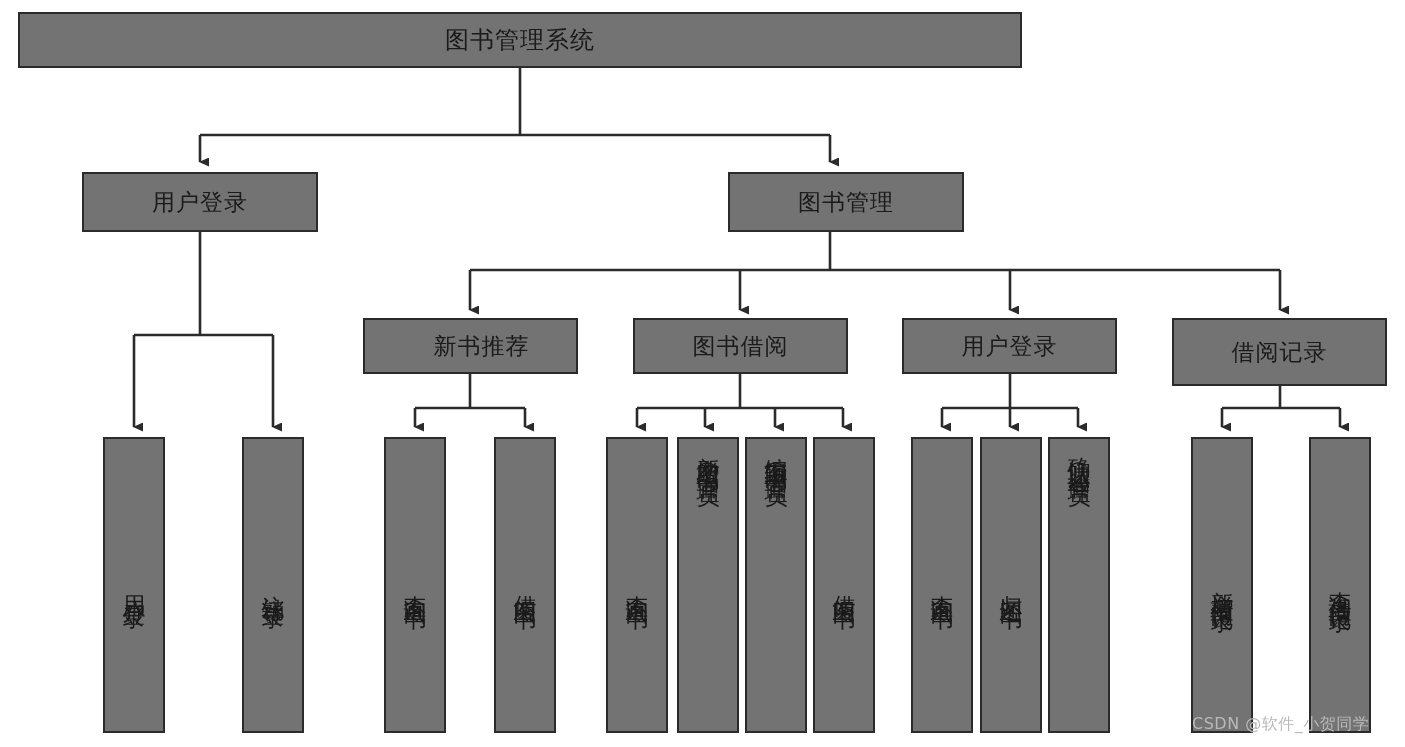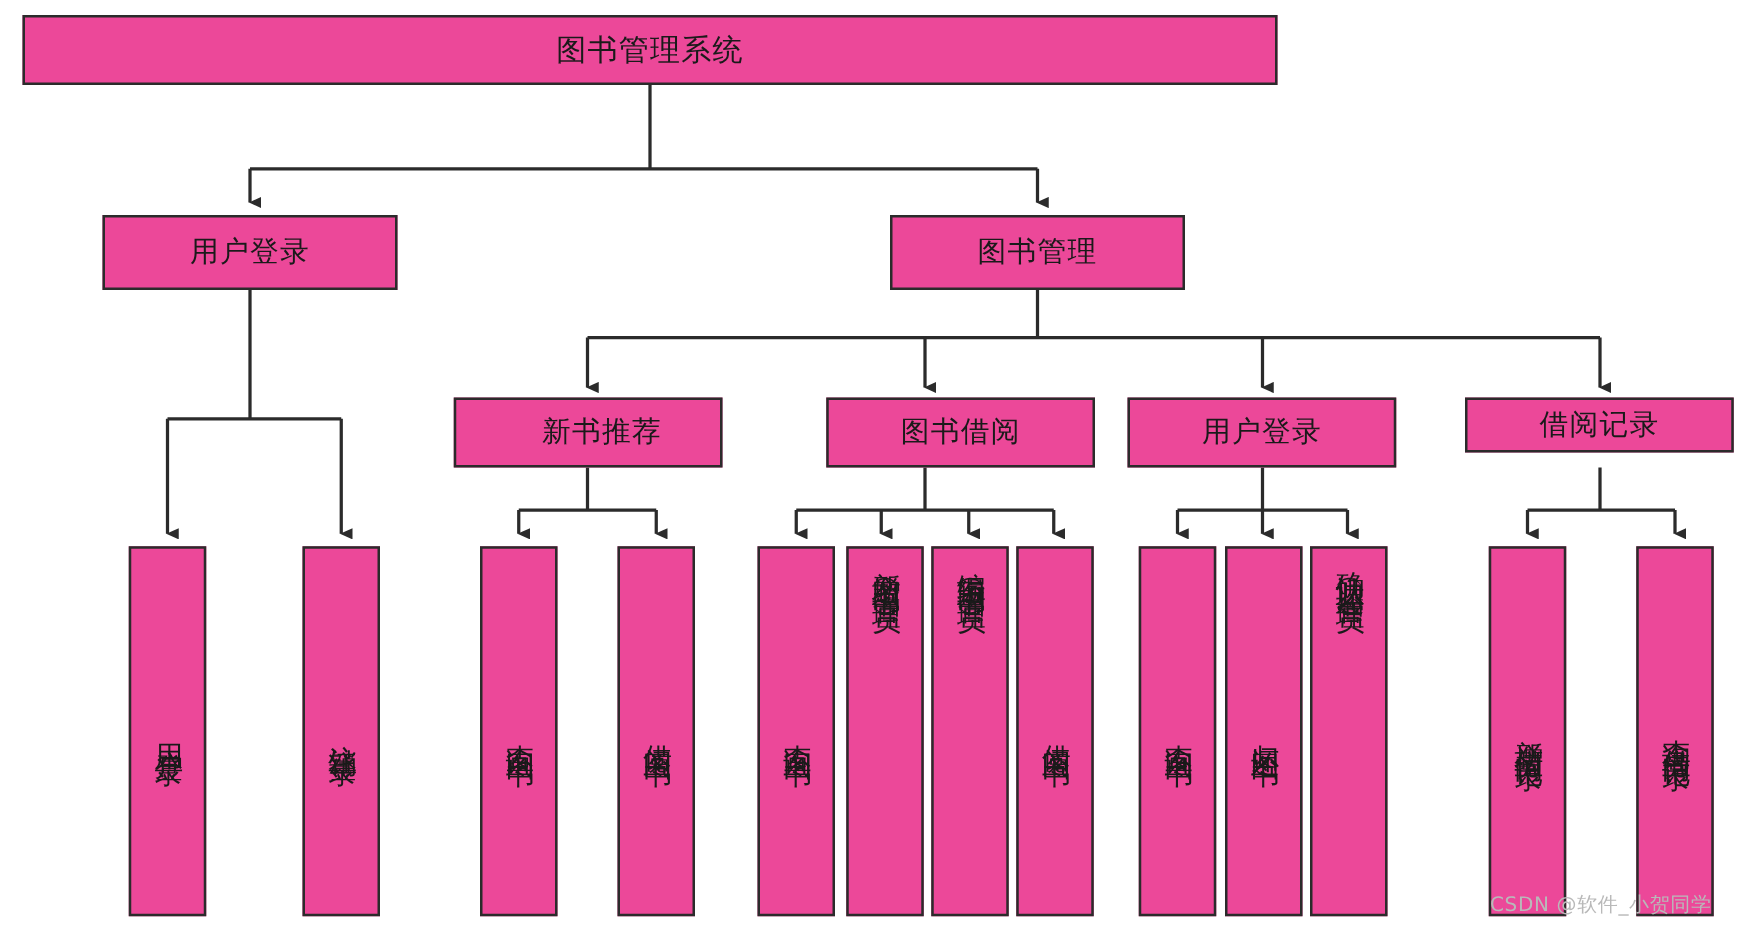--- a/index.html
+++ b/index.html
@@ -22,21 +22,21 @@
     position: absolute;
     left: 0;
     top: 0;
     width: 1405px;
     height: 747px;
     pointer-events: none;
   }
   .node {
     position: absolute;
     box-sizing: border-box;
-    background: #ec4899;
+    background: #737373;
     border: 2.5px solid #2b2b2b;
     display: flex;
     align-items: center;
     justify-content: center;
     color: #1a1a1a;
   }
   .node .label {
     display: block;
     text-align: center;
     line-height: 1.0;
@@ -130,34 +130,34 @@
     </g>
   </svg>
 
   <div class="node horiz root" style="left:18px; top:12px; width:1004px; height:56px;">
     <span class="label">图书管理系统</span>
   </div>
 
   <div class="node horiz" style="left:82px; top:172px; width:236px; height:60px;">
     <span class="label">用户登录</span>
   </div>
-  <div class="node horiz" style="left:712px; top:172px; width:236px; height:60px;">
+  <div class="node horiz" style="left:728px; top:172px; width:236px; height:60px;">
     <span class="label">图书管理</span>
   </div>
 
   <div class="node horiz" style="left:363px; top:318px; width:215px; height:56px;padding-left:22px;">
     <span class="label">新书推荐</span>
   </div>
-  <div class="node horiz" style="left:633px; top:318px; width:215px; height:56px;margin-left:28px;">
+  <div class="node horiz" style="left:633px; top:318px; width:215px; height:56px;">
     <span class="label">图书借阅</span>
   </div>
   <div class="node horiz" style="left:902px; top:318px; width:215px; height:56px;">
     <span class="label">用户登录</span>
   </div>
-  <div class="node horiz" style="left:1172px; top:318px; width:215px; height:44px;">
+  <div class="node horiz" style="left:1172px; top:318px; width:215px; height:68px;">
     <span class="label">借阅记录</span>
   </div>
 
   <div class="node vert centered" style="left:103px; top:437px; width:62px; height:296px;">
     <span class="label">用户登录</span>
   </div>
   <div class="node vert centered" style="left:242px; top:437px; width:62px; height:296px;">
     <span class="label">注销登录</span>
   </div>
 

